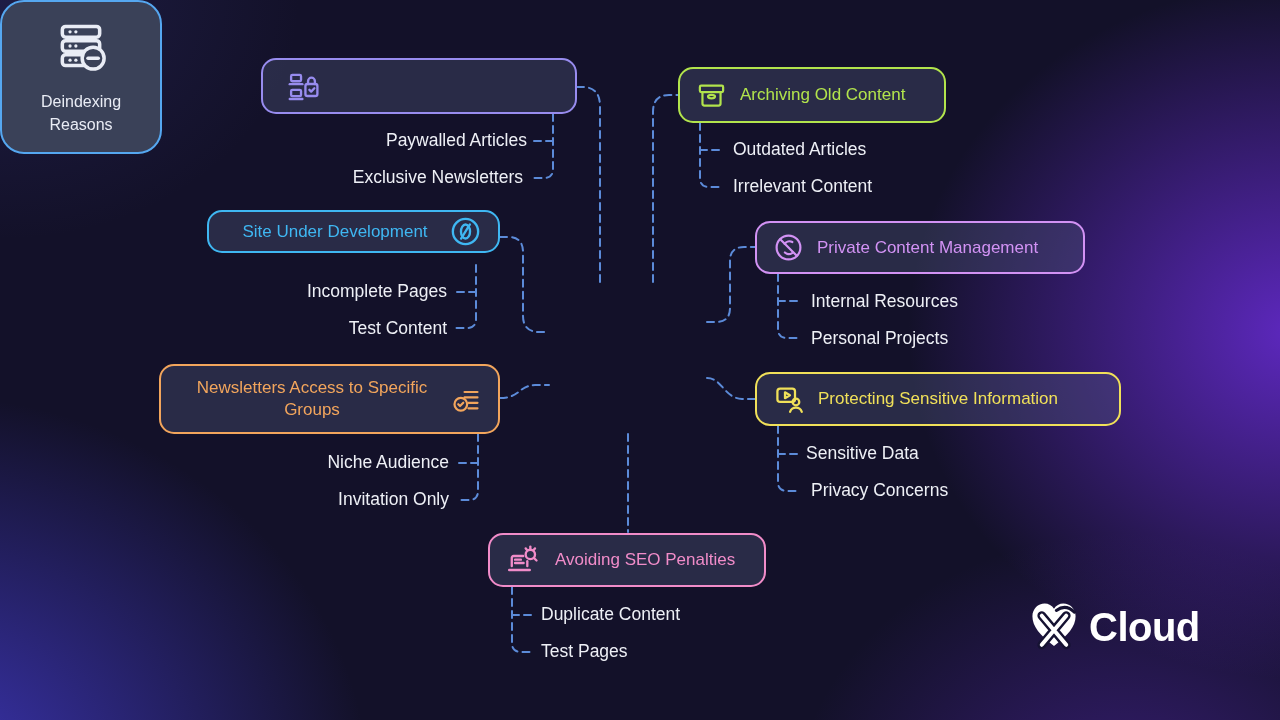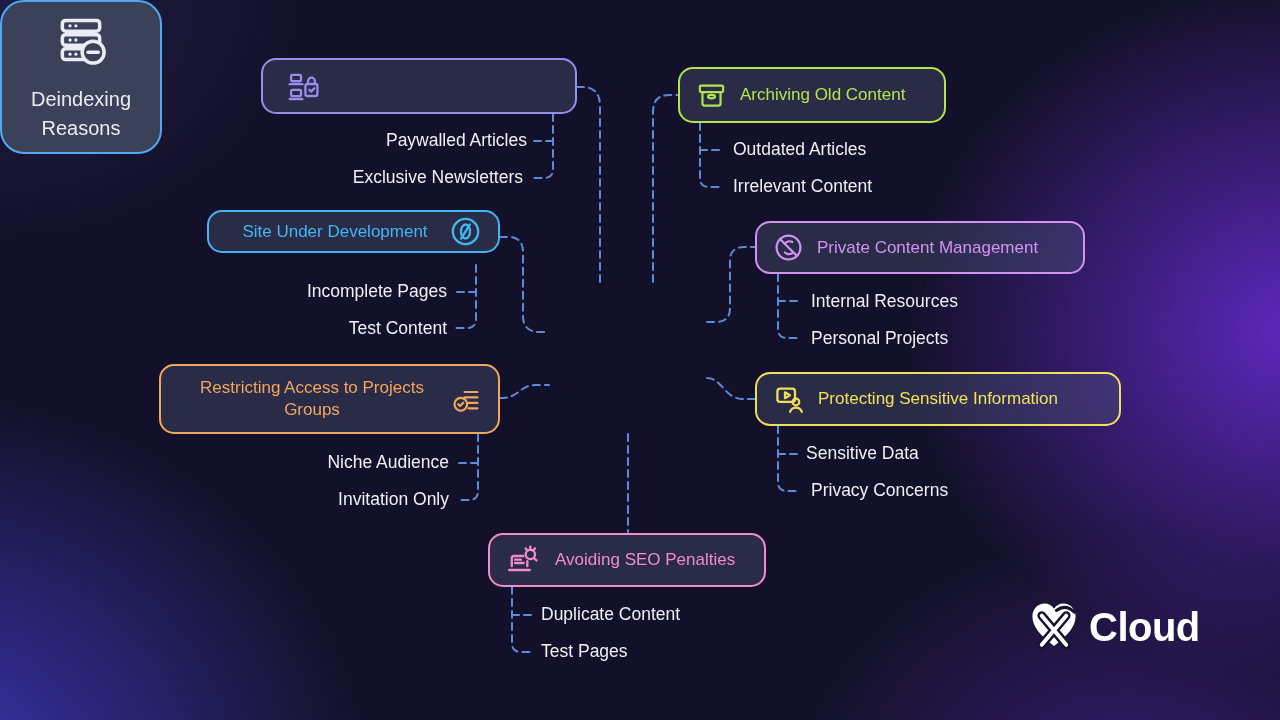--- a/index.html
+++ b/index.html
@@ -23,21 +23,21 @@
   .node .lbl{flex:1;}
   .node .ico{display:flex;align-items:center;justify-content:center;flex:0 0 auto;}
   .node svg{display:block;}
   .icon-right{padding:0 16px 0 24px;gap:12px;}
   .icon-right .lbl{text-align:center;}
   .icon-left{padding:0 16px;gap:13px;}
   .center-node{
     left:549px;top:284px;width:158px;height:150px;border-radius:24px;
     border:2px solid #55a7f0;background:#3a4158;color:#e9ecf5;
     display:flex;flex-direction:column;align-items:center;justify-content:center;gap:12px;
-    font-size:20px;
+    font-size:16px;
   }
   .center-node .titles{text-align:center;line-height:1.45;}
   .b0{left:261px;top:58px;width:316px;height:56px;}
   .b1{left:678px;top:67px;width:268px;height:56px;}
   .b2{left:207px;top:210px;width:293px;height:43px;}
   .b3{left:755px;top:221px;width:330px;height:53px;}
   .b4{left:159px;top:364px;width:341px;height:70px;line-height:1.3;}
   .b5{left:755px;top:372px;width:366px;height:54px;}
   .b6{left:488px;top:533px;width:278px;height:54px;gap:16px;}
   .child{position:absolute;color:#eef0f6;font-size:17.5px;white-space:nowrap;}
@@ -146,21 +146,21 @@
         <path d="M15 7.8 a4.6 4.6 0 0 0 -6 1.4"></path>
         <path d="M9.2 15.9 a4.6 4.6 0 0 0 5.6 0.4"></path>
       </svg>
     </span>
     <span class="lbl">Private Content Management</span>
   </div>
   <div class="child" style="left:811px;top:291px;">Internal Resources</div>
   <div class="child" style="left:811px;top:328px;">Personal Projects</div>
 
   <div class="node icon-right b4" style="--c: #f2a55c;">
-    <span class="lbl">Restricting Access to Projects Groups</span>
+    <span class="lbl">Newsletters Access to Specific Groups</span>
     <span class="ico">
       <svg width="31" height="31" viewBox="0 0 24 24" stroke="currentColor" stroke-width="1.7" fill="none" stroke-linecap="round" stroke-linejoin="round">
         <path d="M10.5 6.2 H20.5"></path>
         <path d="M10.5 10.4 H20.5"></path>
         <path d="M13.5 14.6 H20.5"></path>
         <path d="M13.5 18.8 H20.5"></path>
         <circle cx="7.6" cy="15.7" r="4.9"></circle>
         <path d="M5.6 15.7 l1.4 1.4 2.5-2.6"></path>
       </svg>
     </span>

